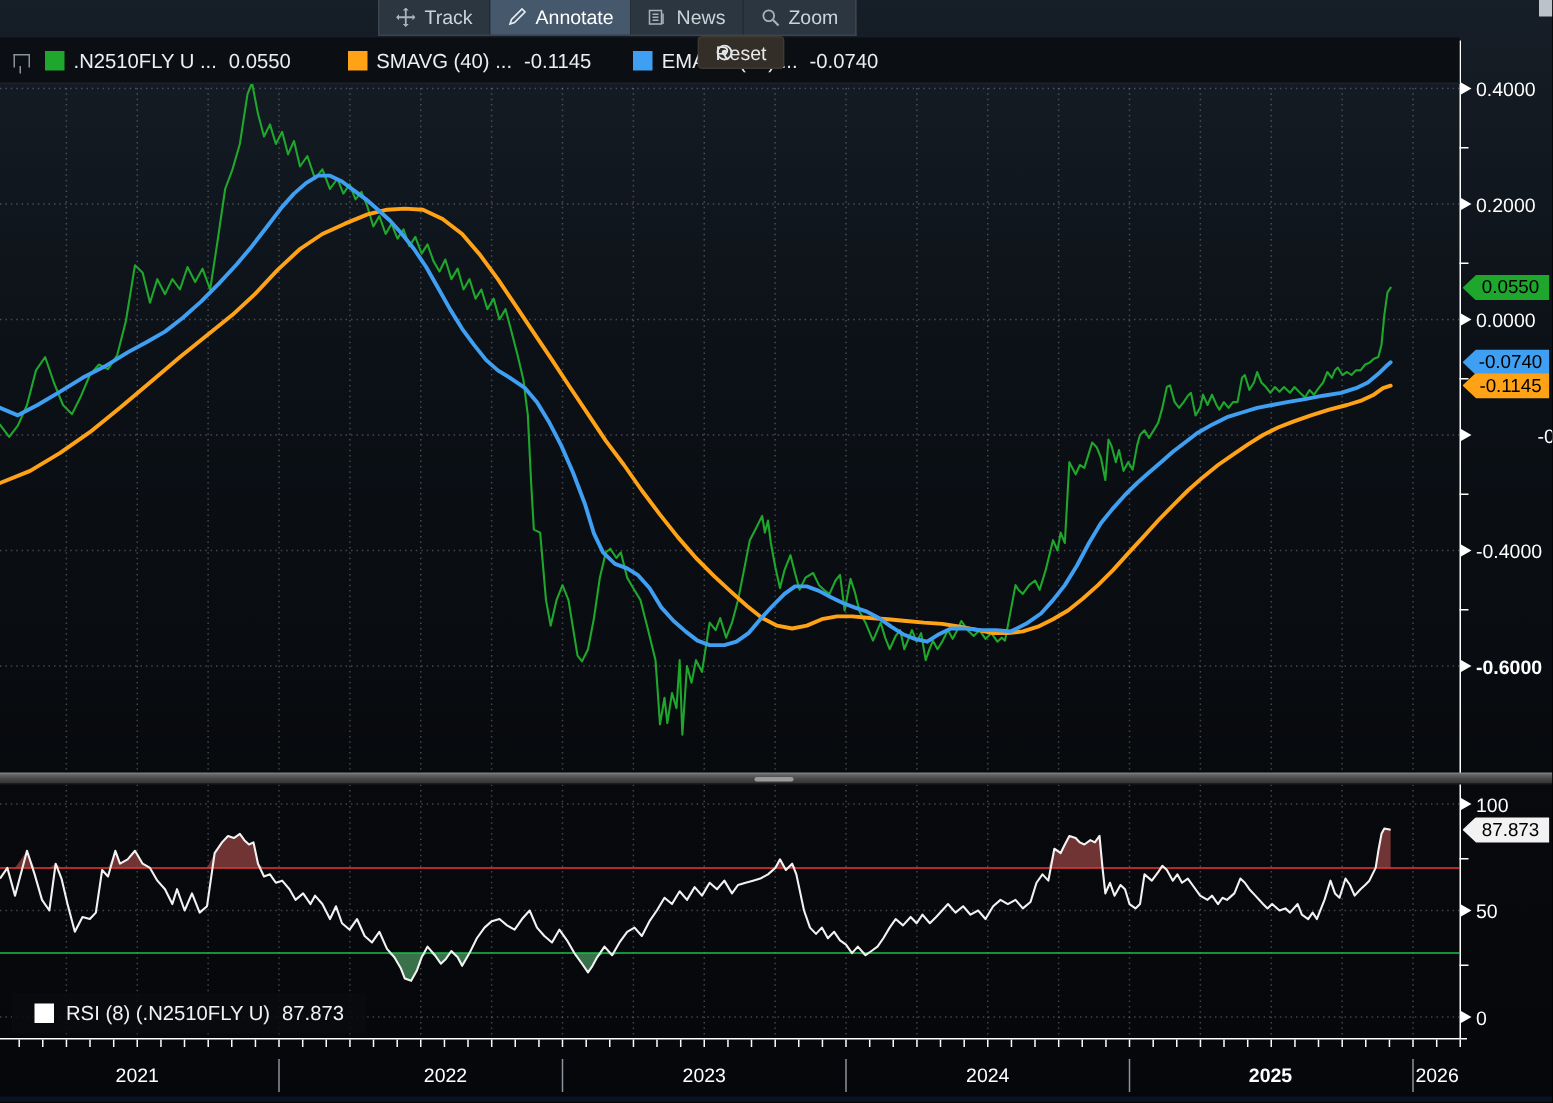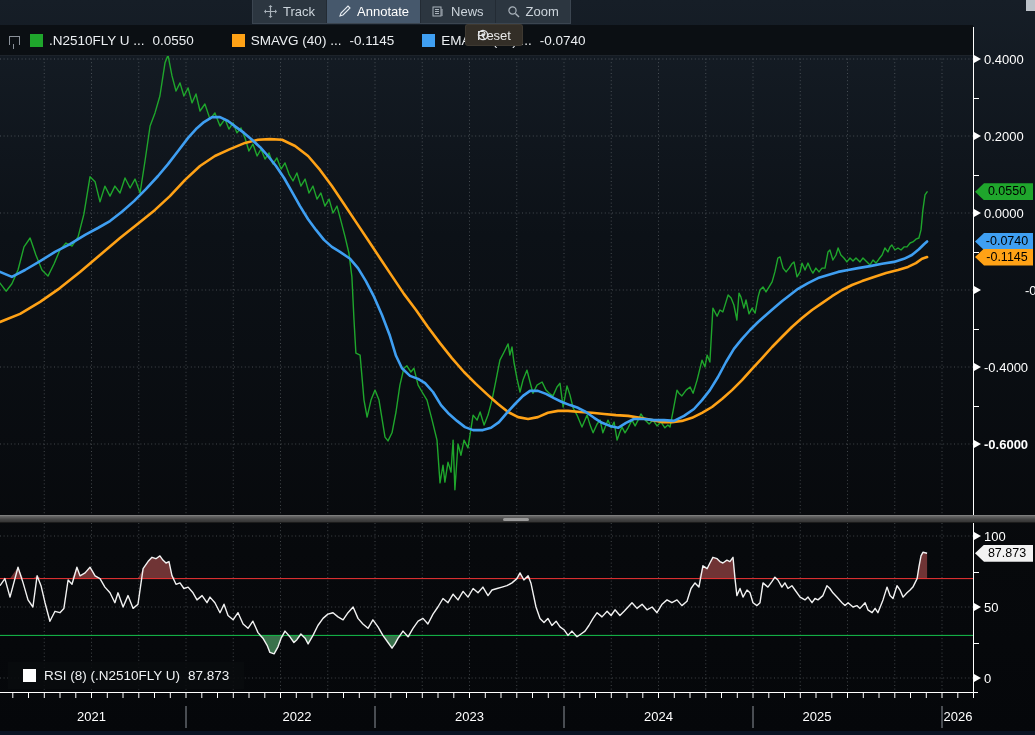--- a/index.html
+++ b/index.html
@@ -304,19 +304,19 @@
       <line x1="375" y1="14" x2="375" y2="36" stroke="#8d939a" stroke-width="1"></line>
       <line x1="564" y1="14" x2="564" y2="36" stroke="#8d939a" stroke-width="1"></line>
       <line x1="753" y1="14" x2="753" y2="36" stroke="#8d939a" stroke-width="1"></line>
       <line x1="942" y1="14" x2="942" y2="36" stroke="#8d939a" stroke-width="1"></line>
     </svg>
   <div id="year-layer">
       <span class="yearlabel" style="left: 69.5px;">2021</span>
       <span class="yearlabel" style="left: 275px;">2022</span>
       <span class="yearlabel" style="left: 447.5px;">2023</span>
       <span class="yearlabel" style="left: 636.5px;">2024</span>
-      <span class="yearlabel" style="left: 795px;">2025</span>
+      <span class="yearlabel" style="left: 825px; font-weight: bold;">2025</span>
       <span class="yearlabel" style="left: 936.065px;">2026</span>
     </div>
 
   <div class="cornerbox"></div>
   <div class="bottomstrip"></div>
 </div>
 
 </body></html>

